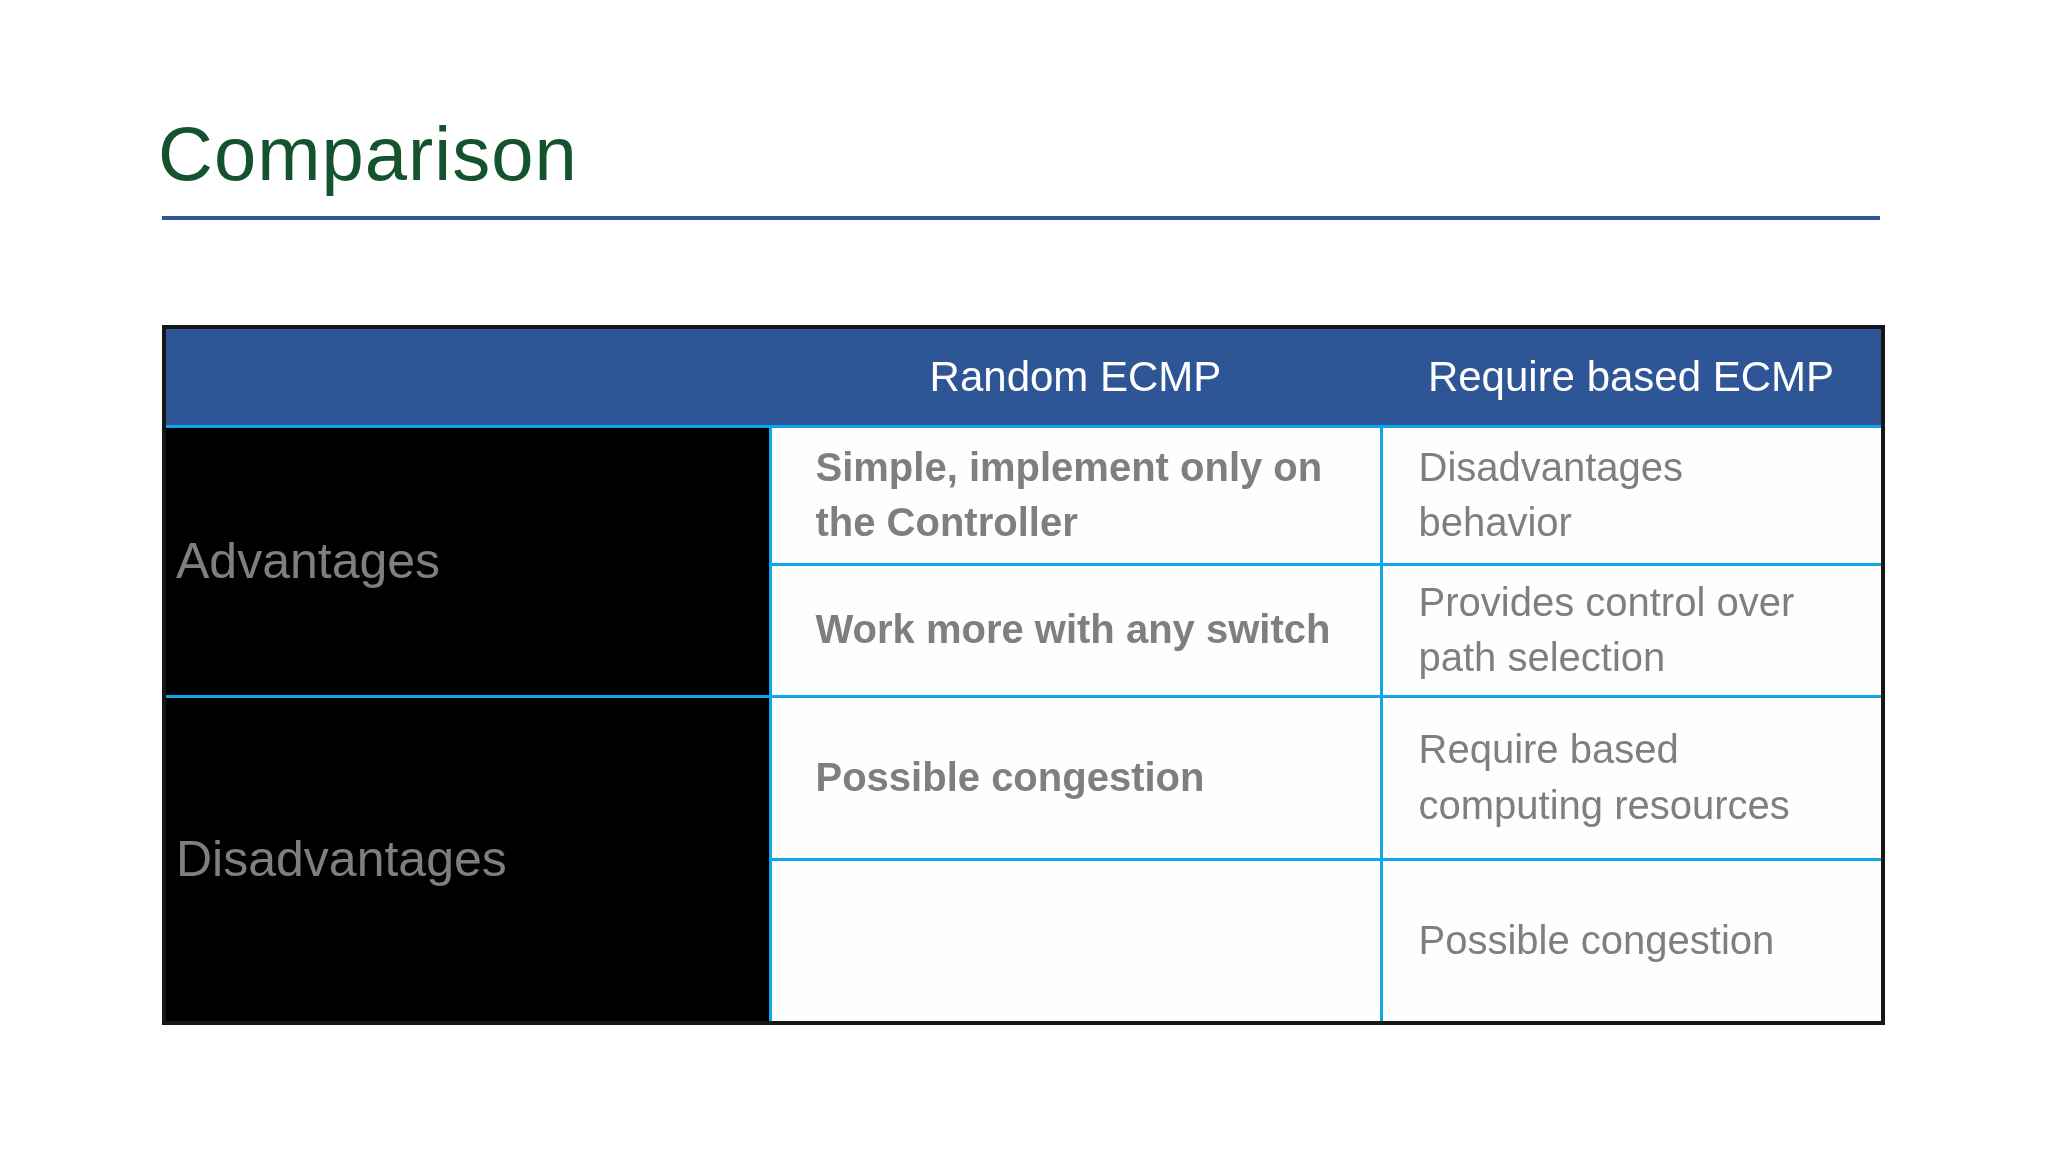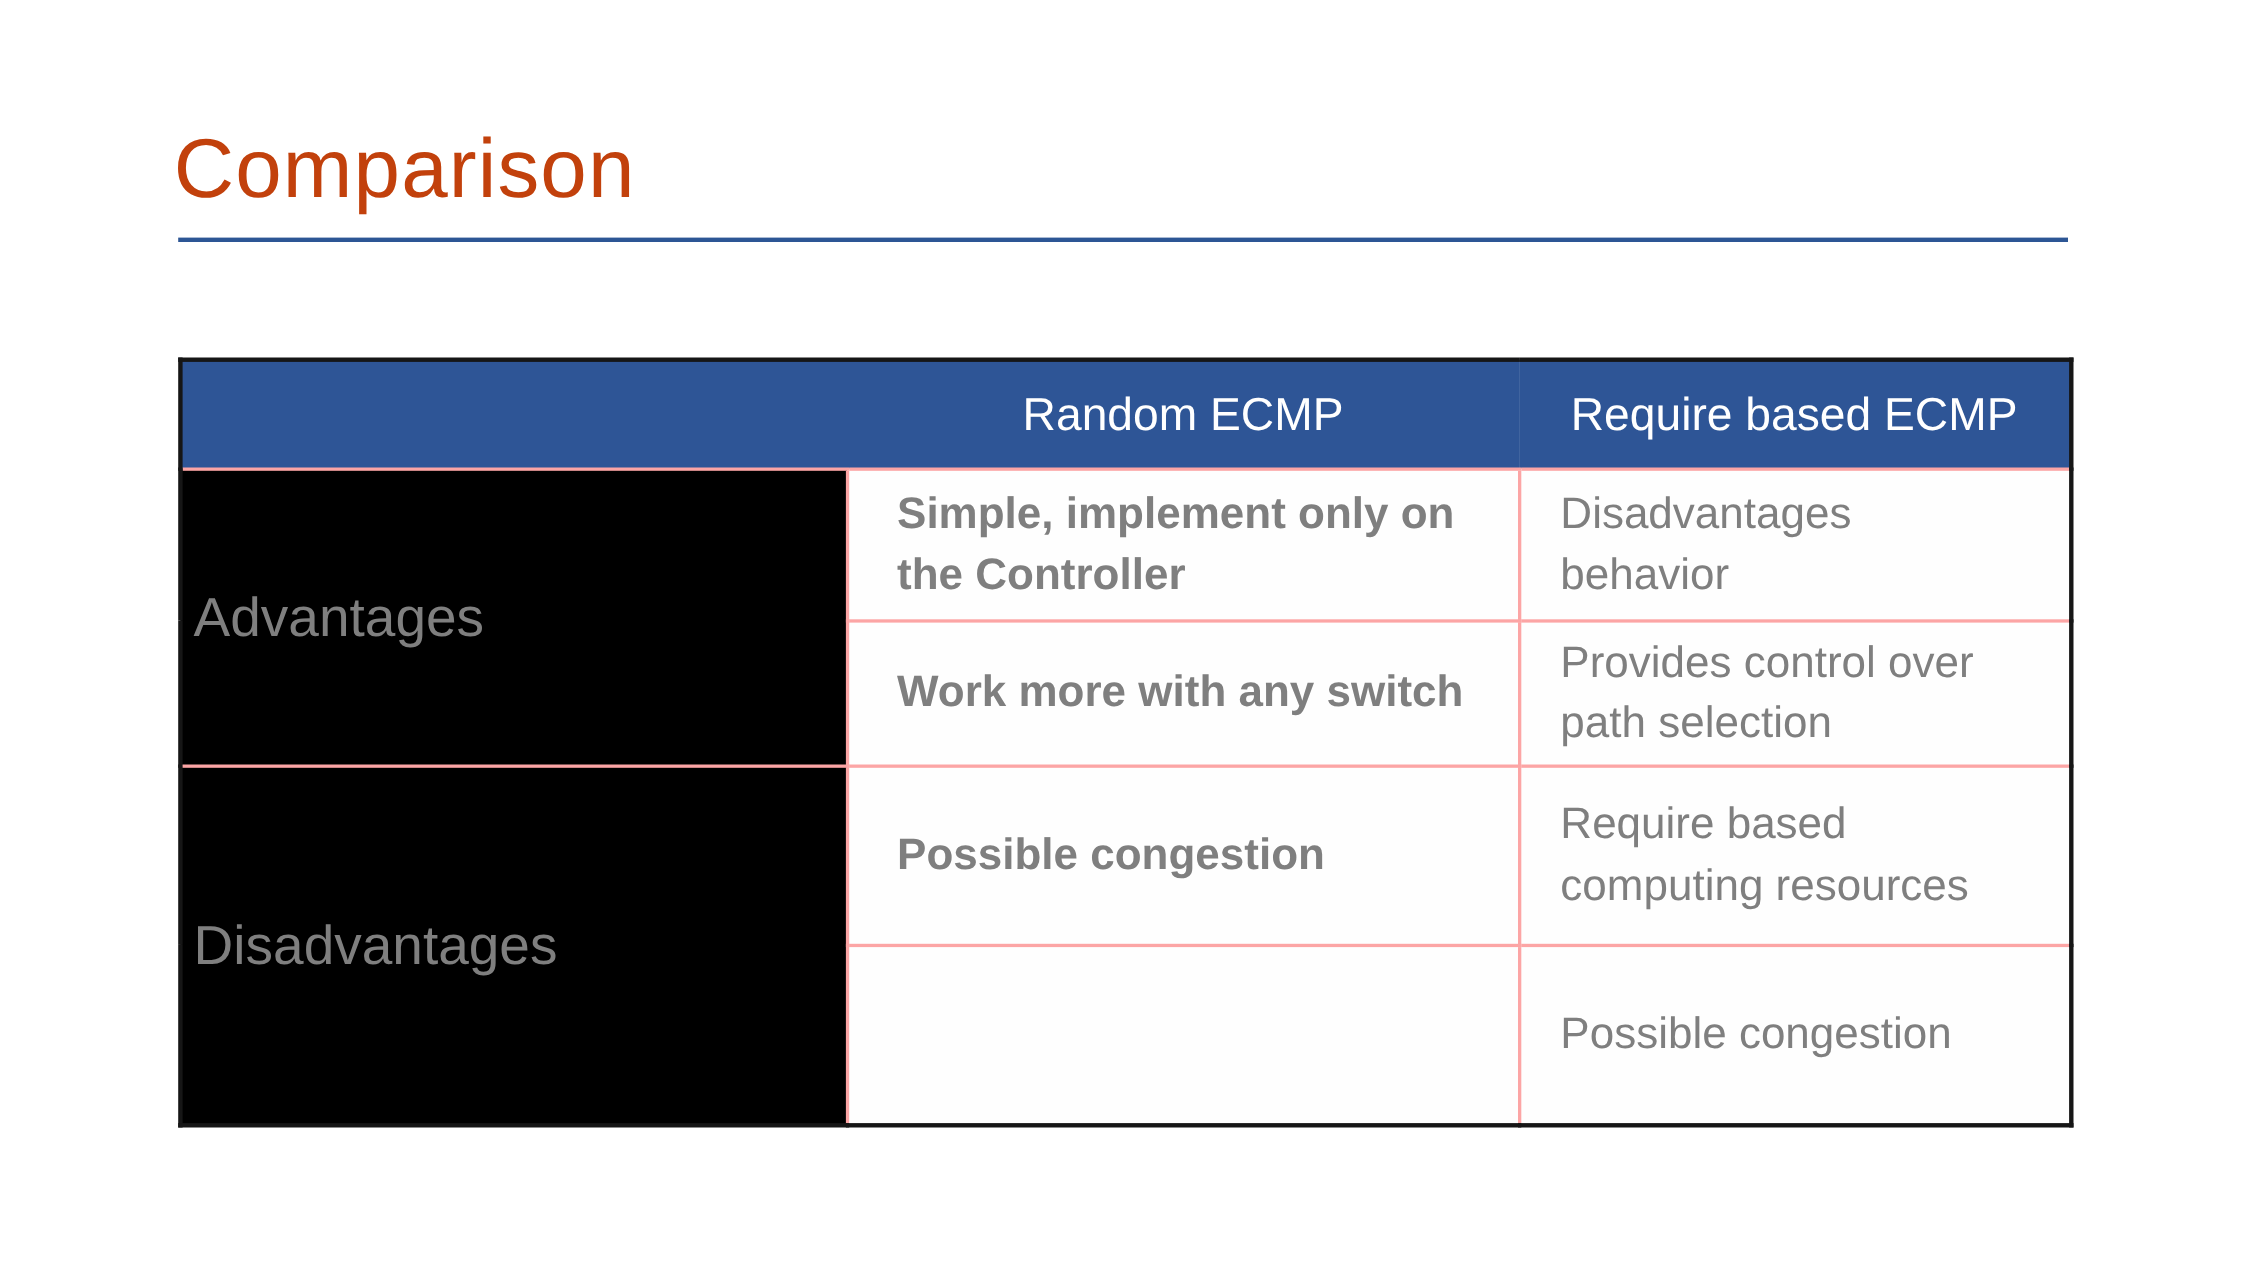--- a/index.html
+++ b/index.html
@@ -16,21 +16,21 @@
     font-family: "Liberation Sans", sans-serif;
   }
   .slide-title {
     position: absolute;
     left: 158px;
     top: 112px;
     font-size: 76px;
     line-height: 1.1;
     font-weight: 400;
     letter-spacing: 1px;
-    color: #c2410c;
+    color: #14532d;
     white-space: nowrap;
   }
   .title-underline {
     position: absolute;
     left: 162px;
     top: 216px;
     width: 1718px;
     height: 4px;
     background: #2d5695;
   }
@@ -38,21 +38,21 @@
     position: absolute;
     left: 162px;
     top: 325px;
     width: 1719px;
     border-collapse: collapse;
     table-layout: fixed;
     border: 4px solid #161616;
   }
   table.cmp th,
   table.cmp td {
-    border: 3px solid #fca5a5;
+    border: 3px solid #0ea5e9;
     vertical-align: middle;
   }
   tr.head-row {
     height: 99px;
   }
   tr.head-row th {
     background: #2e5596;
     color: #ffffff;
     font-size: 42px;
     font-weight: 400;

